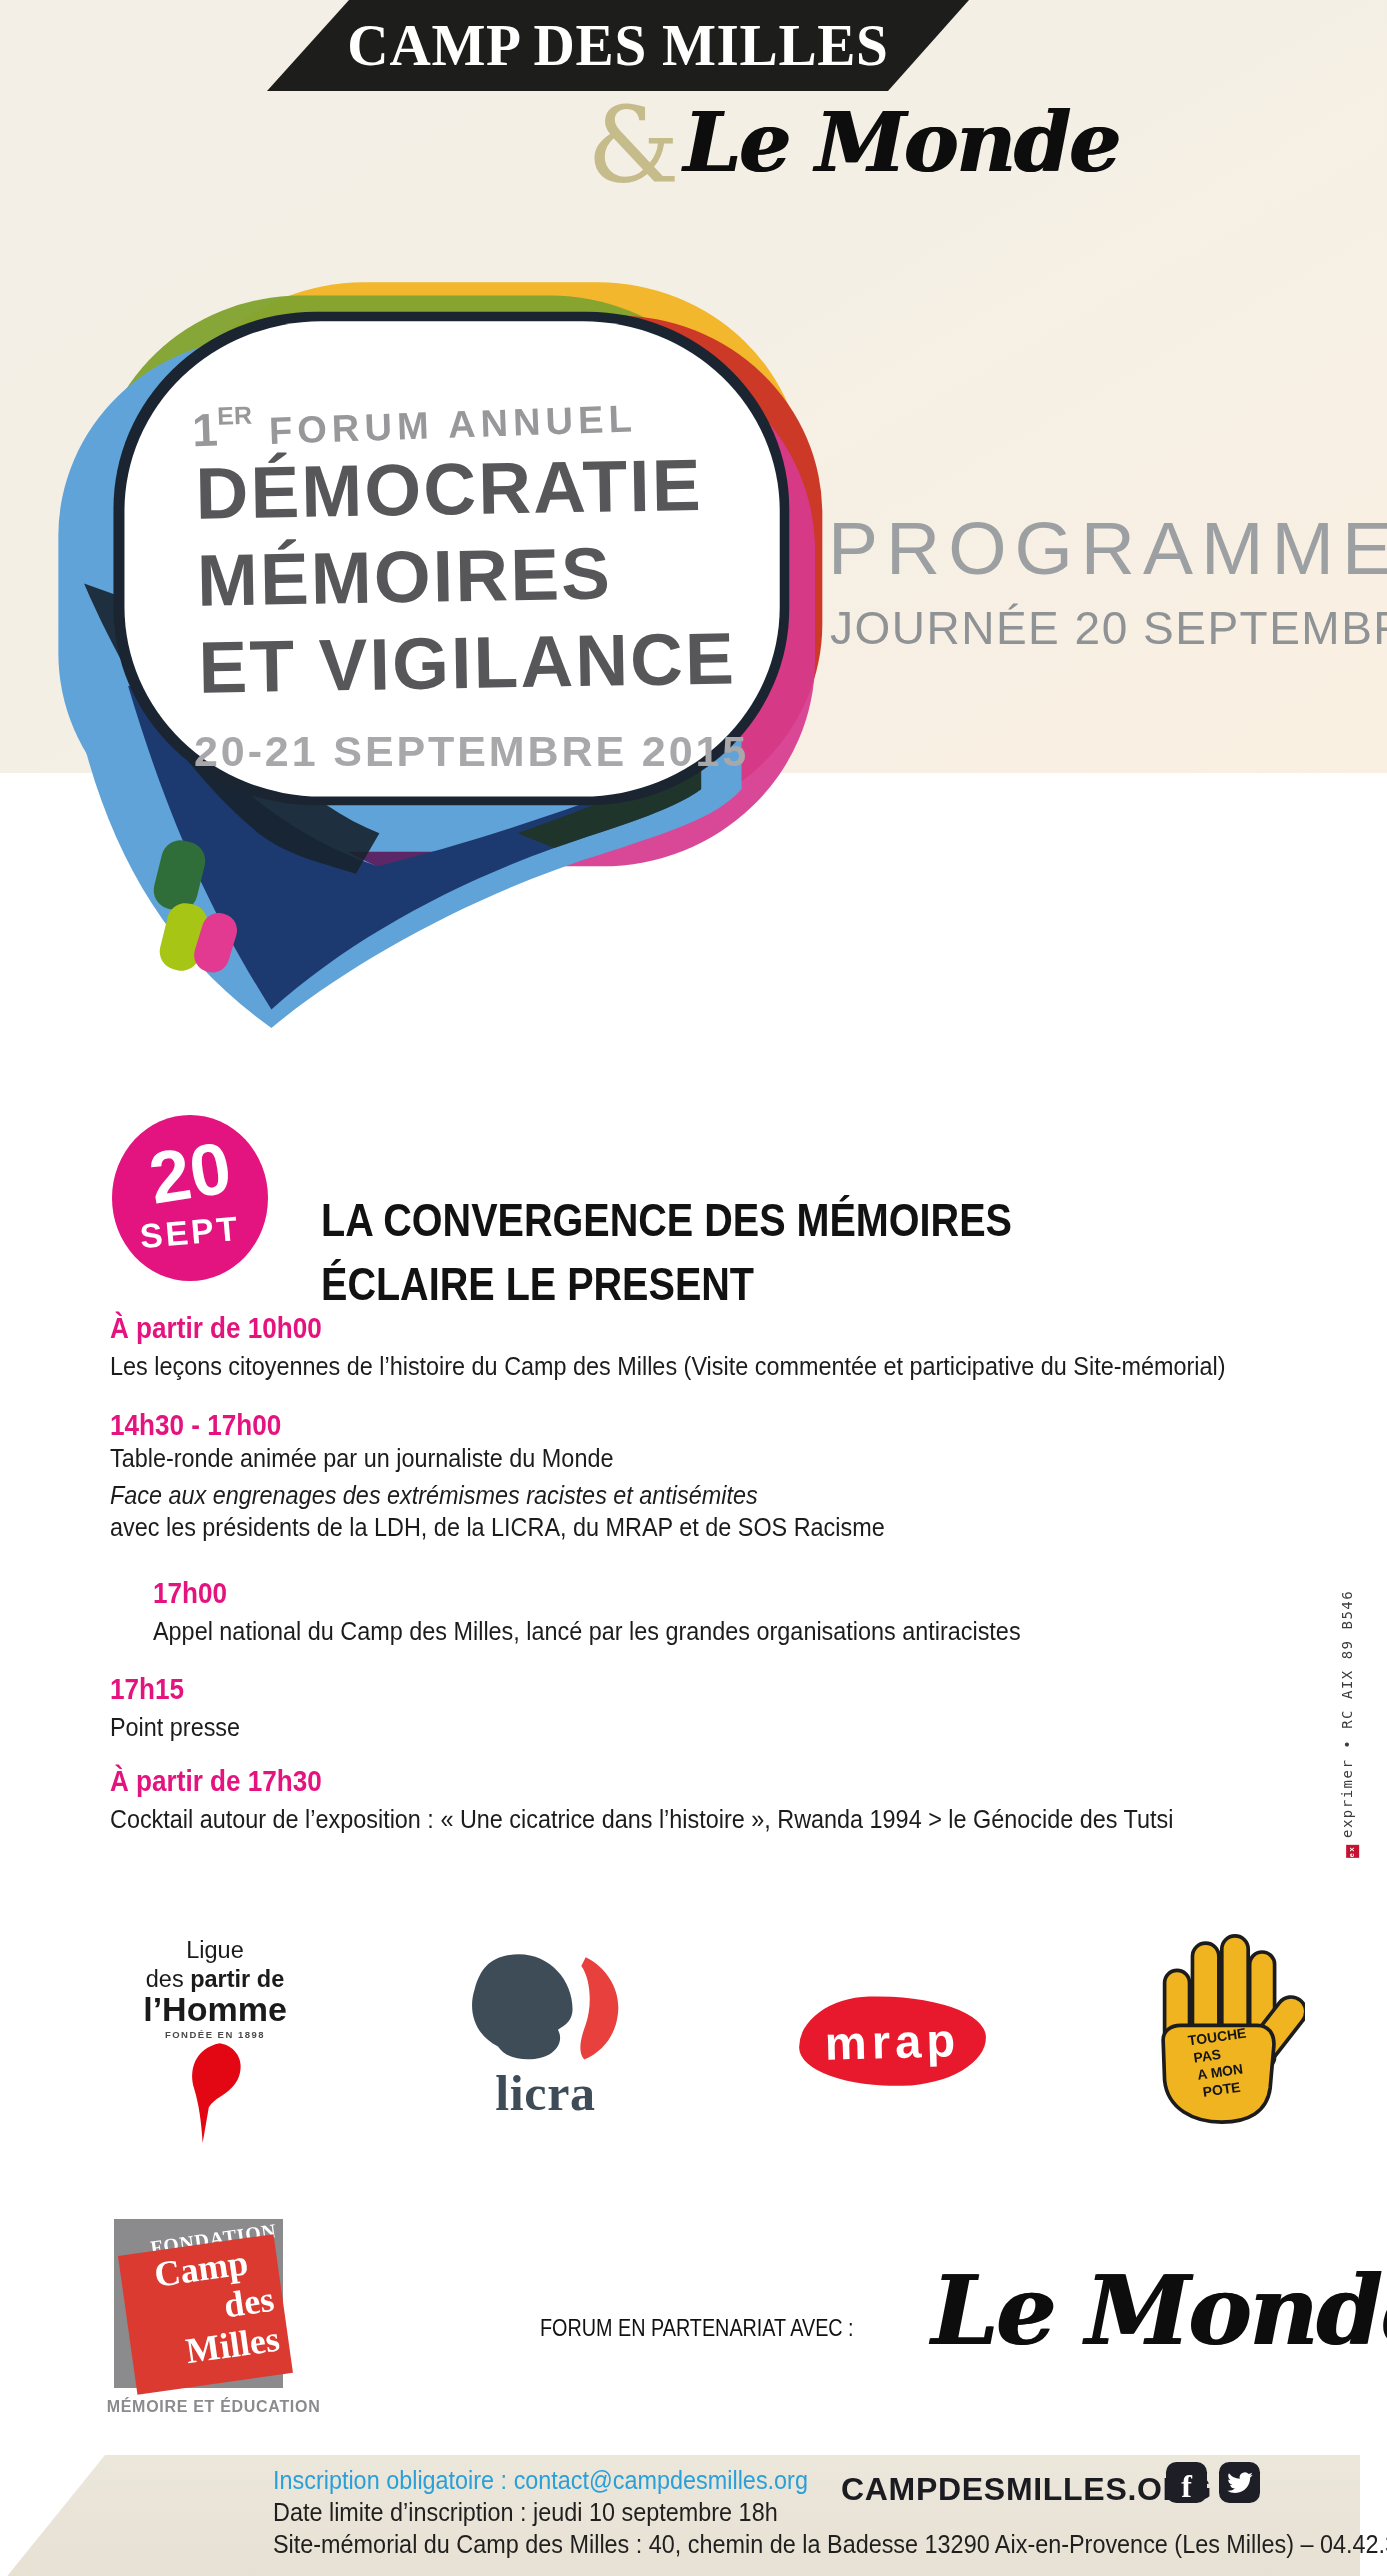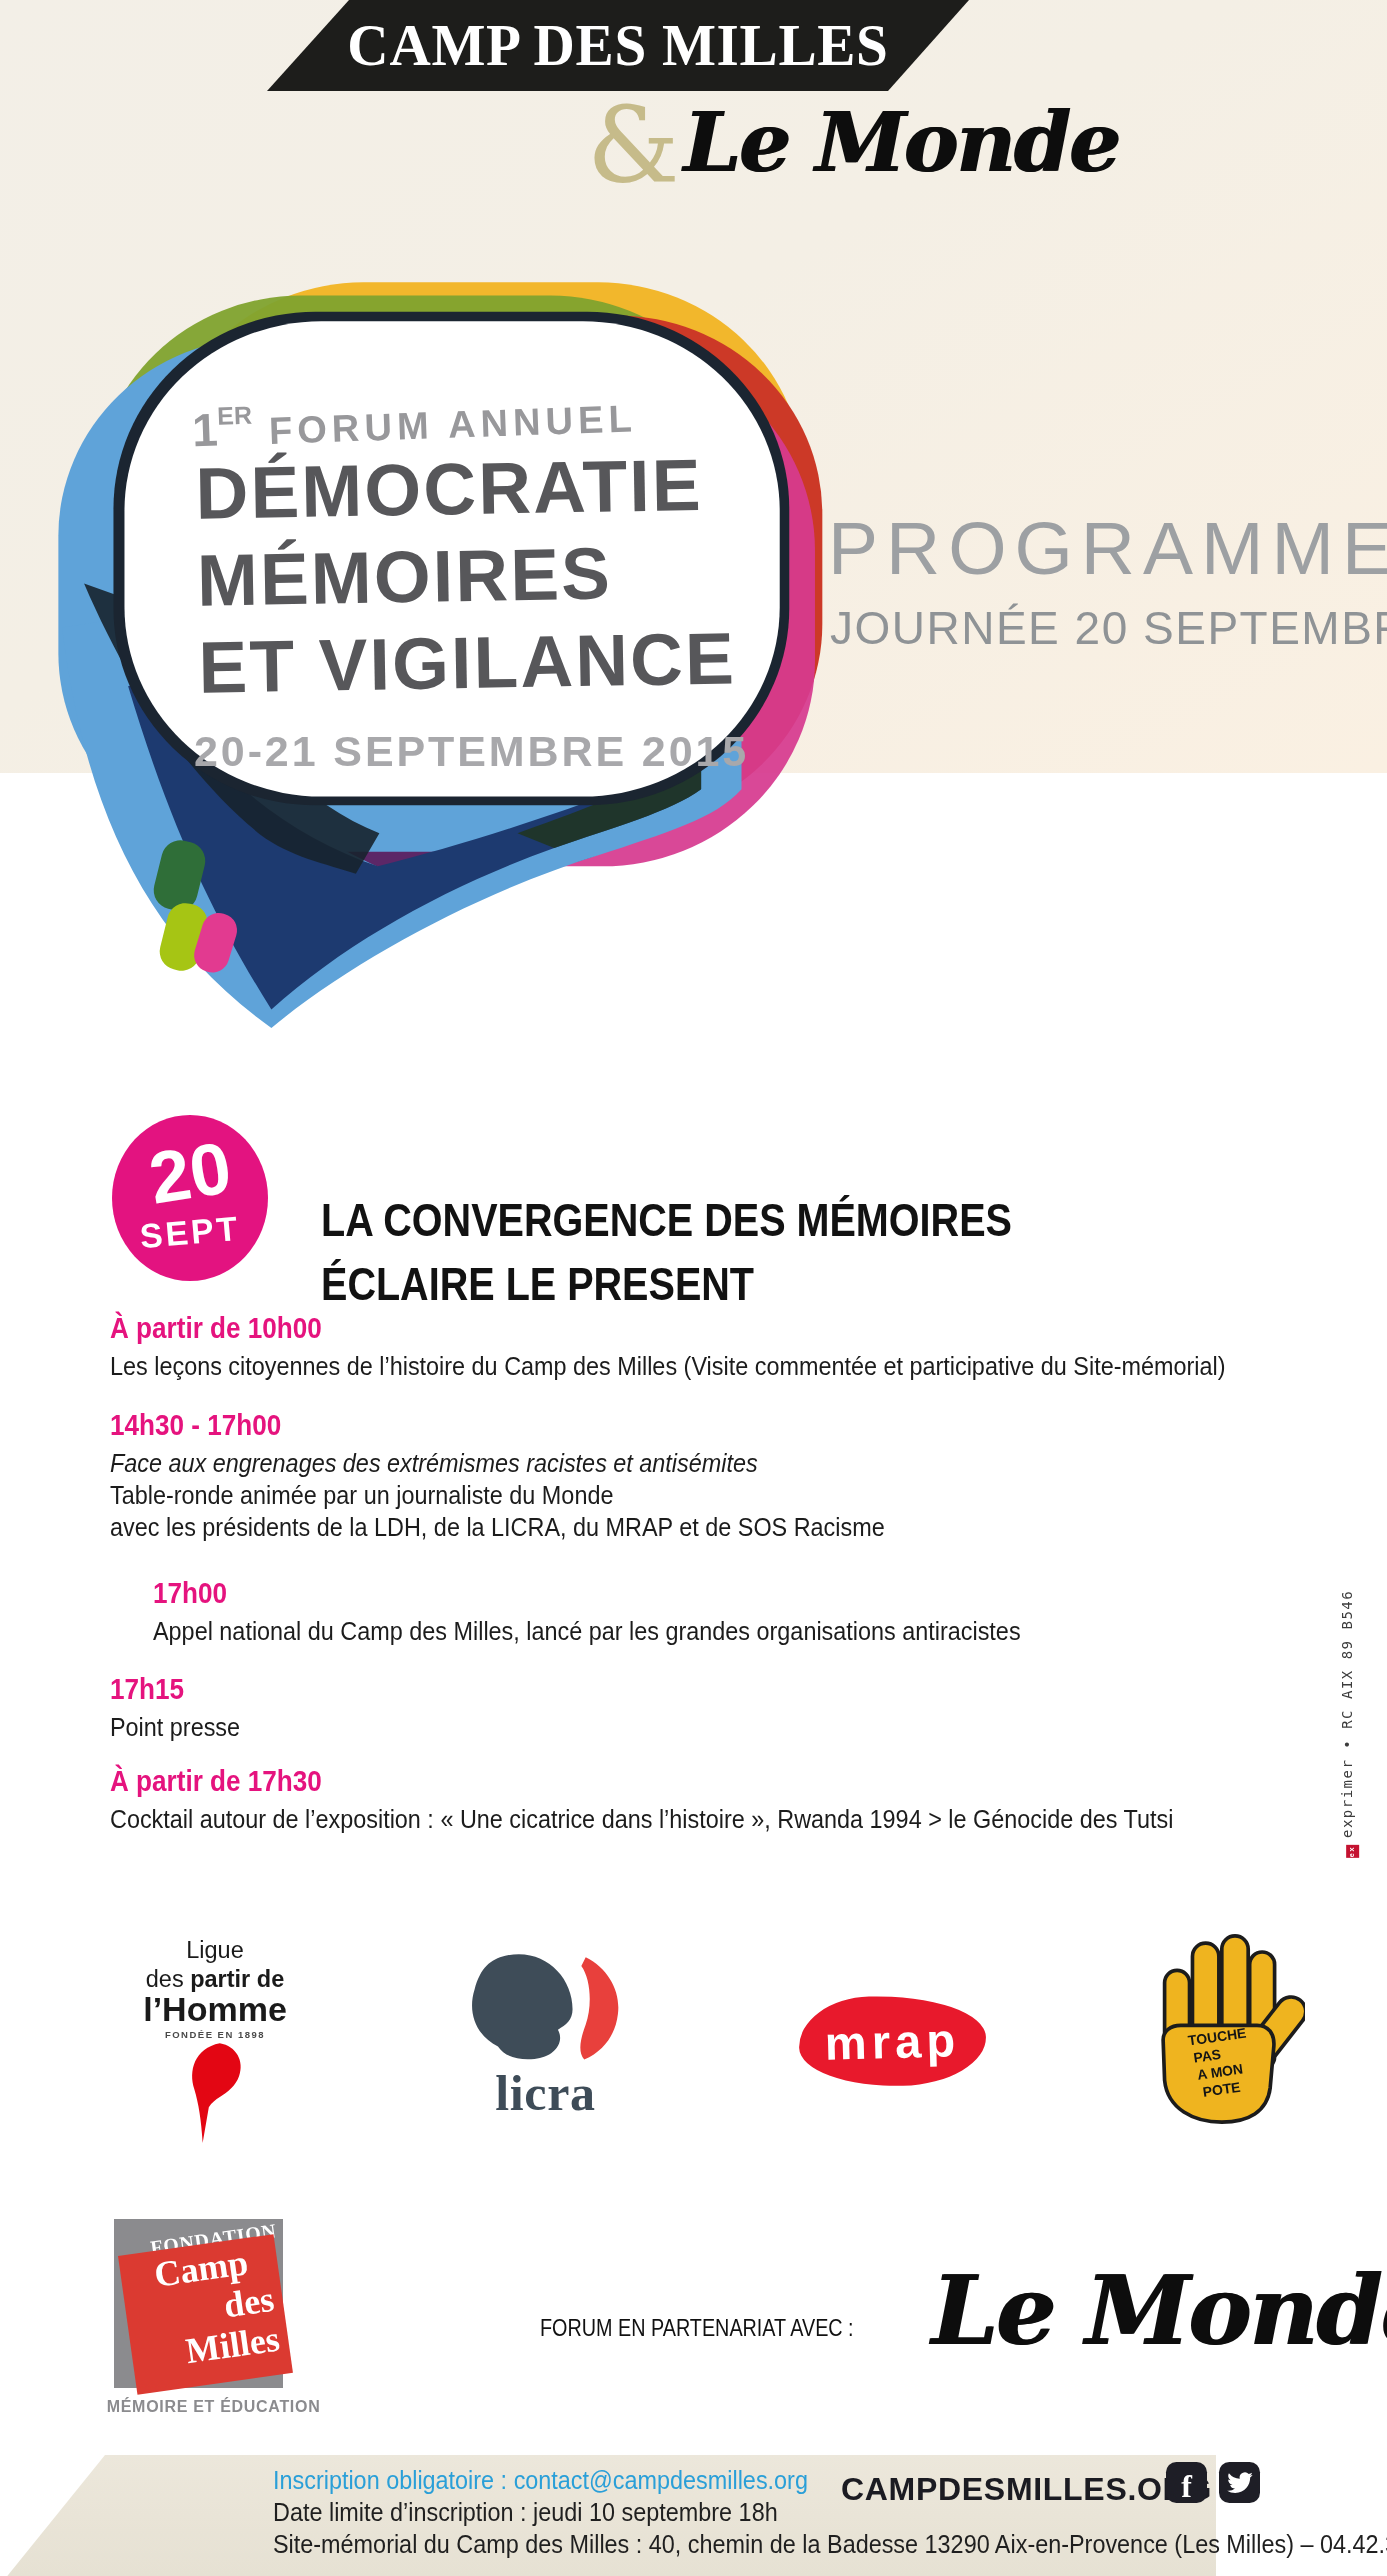--- a/index.html
+++ b/index.html
@@ -93,21 +93,21 @@
             font-family:"Liberation Serif",serif;font-weight:700;font-size:36px;line-height:40px;
             text-align:right;padding:4.4px 8.8px 0 0;box-sizing:border-box;}
   .fond-red .c{margin-right:20.6px;}
   .fond-sub{position:absolute;left:-7.3px;top:179px;width:191px;text-align:center;color:#8b8b8e;
             font-weight:700;font-size:16px;letter-spacing:0.7px;}
 
   .partner-label{left:540px;top:2315px;font-size:23px;color:#111;}
   .lemonde-big{left:931px;top:2263px;font-size:95px;line-height:1;}
 
   
-  .footer{left:0;top:2455px;width:1216px;height:121px;
+  .footer{left:0;top:2455px;width:1360px;height:121px;
           background:linear-gradient(180deg,#ece7db,#e6e1d3);
           clip-path:polygon(105px 0,1388px 0,1388px 121px,7.3px 121px);}
   .f-lines{position:absolute;left:273px;top:8.8px;}
   .f-line{font-size:26px;line-height:32px;color:#1f1f1f;}
   .f-blue{color:#2a9fd8;}
   .f-site{position:absolute;left:841px;top:16px;font-size:32px;font-weight:700;
           letter-spacing:0.7px;color:#1b1b22;}
   .soc{position:absolute;top:7.3px;width:41px;height:41px;background:#1e1e26;border-radius:10.3px;
        display:flex;align-items:center;justify-content:center;}
   .fb{left:1166px;}
@@ -172,22 +172,22 @@
     <div class="condL n">ÉCLAIRE LE PRESENT</div>
   </div>
 
   <div class="abs slot" style="top:1311px;">
     <div class="slot-time"><span class="cond9 n">À partir de 10h00</span></div>
     <div class="slot-line" style="margin-top:5.1px;"><span class="cond9 n">Les leçons citoyennes de l’histoire du Camp des Milles (Visite commentée et participative du Site-mémorial)</span></div>
   </div>
 
   <div class="abs slot" style="top:1408px;">
     <div class="slot-time"><span class="cond9 n">14h30 - 17h00</span></div>
+    <div class="slot-line"><span class="cond9 n">Table-ronde animée par un journaliste du Monde</span></div>
     <div class="slot-line it" style="margin-top:5.1px;"><span class="cond9 n">Face aux engrenages des extrémismes racistes et antisémites</span></div>
-    <div class="slot-line"><span class="cond9 n">Table-ronde animée par un journaliste du Monde</span></div>
     <div class="slot-line"><span class="cond9 n">avec les présidents de la LDH, de la LICRA, du MRAP et de SOS Racisme</span></div>
   </div>
 
   <div class="abs slot" style="top:1576px;margin-left:43px;">
     <div class="slot-time"><span class="cond9 n">17h00</span></div>
     <div class="slot-line" style="margin-top:5.1px;"><span class="cond9 n">Appel national du Camp des Milles, lancé par les grandes organisations antiracistes</span></div>
   </div>
 
   <div class="abs slot" style="top:1672px;">
     <div class="slot-time"><span class="cond9 n">17h15</span></div>

